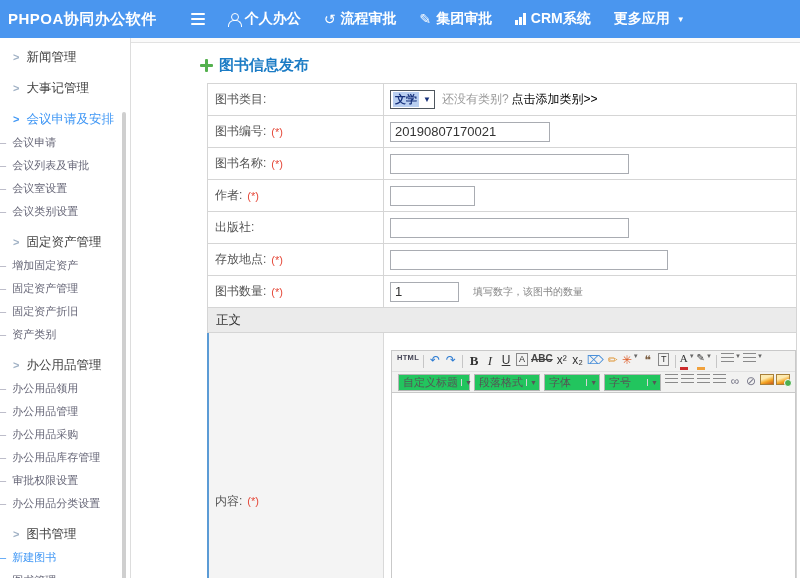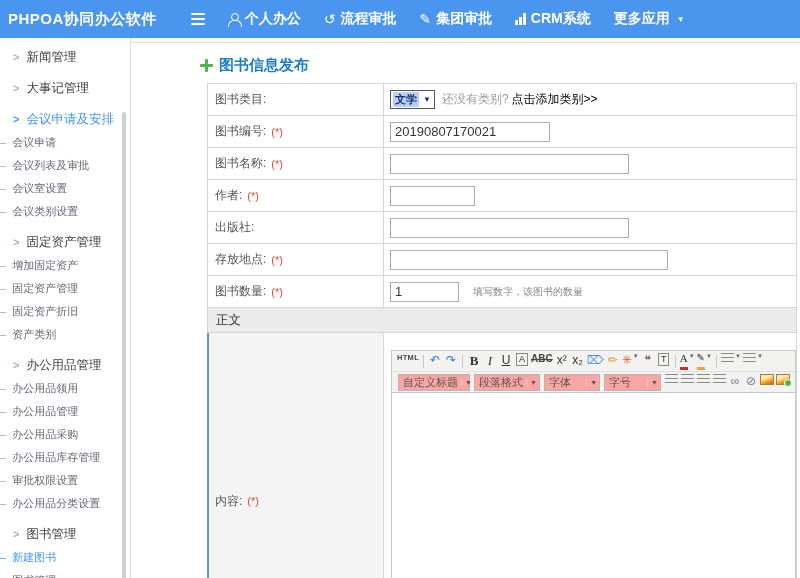--- a/index.html
+++ b/index.html
@@ -78,21 +78,21 @@
   .g-b { font-family:"Liberation Serif","DejaVu Serif",serif; font-weight:bold; font-size:13px; }
   .g-i { font-family:"Liberation Serif","DejaVu Serif",serif; font-style:italic; font-size:13px; }
   .g-u { text-decoration:underline; font-size:12px; }
   .g-box { border:1px solid #888; font-size:9px; line-height:11px; height:13px; padding:0 2px; }
   .g-strike { text-decoration:line-through; font-size:10px; font-weight:bold; color:#444; }
   .g-colbar { font-family:"Liberation Serif","DejaVu Serif",serif; font-size:11px; line-height:10px; border-bottom:3px solid #cc2b2b; }
   .g-colbar2 { font-size:10px; line-height:10px; border-bottom:3px solid #f0a13c; }
   .ico-lines { width:13px; height:11px; background:repeating-linear-gradient(to bottom,#8a8a8a 0 1.5px,transparent 1.5px 4px); }
   .ico-img { position:relative; width:14px; height:11px; border:1px solid #a8803a; background:linear-gradient(160deg,#fdeab0 0 35%,#f5a623 65%,#c9571f); }
   .ico-img.plus::after { content:""; position:absolute; right:-3px; bottom:-3px; width:6px; height:6px; border-radius:50%; background:#4caf50; border:1px solid #fff; }
-  .tb-select { display:inline-flex; align-items:center; justify-content:space-between; height:17px; border:1px solid #b5b5b5; background:#fca5a5; margin:0 2px; font-size:11px; color:#555; padding:0 2px 0 4px; cursor:pointer; }
+  .tb-select { display:inline-flex; align-items:center; justify-content:space-between; height:17px; border:1px solid #b5b5b5; background:#22c55e; margin:0 2px; font-size:11px; color:#555; padding:0 2px 0 4px; cursor:pointer; }
   .tb-select .car { font-size:7px; color:#555; border-left:1px solid #d5d5d5; padding-left:3px; margin-left:3px; }
 </style>
 </head>
 <body>
 
 <div id="page">
 
   <div class="header">
     <div class="brand">PHPOA协同办公软件</div>
     <div class="hamburger">

